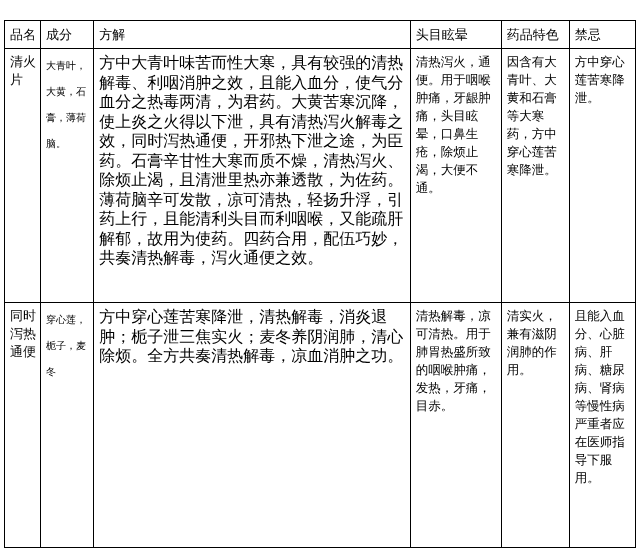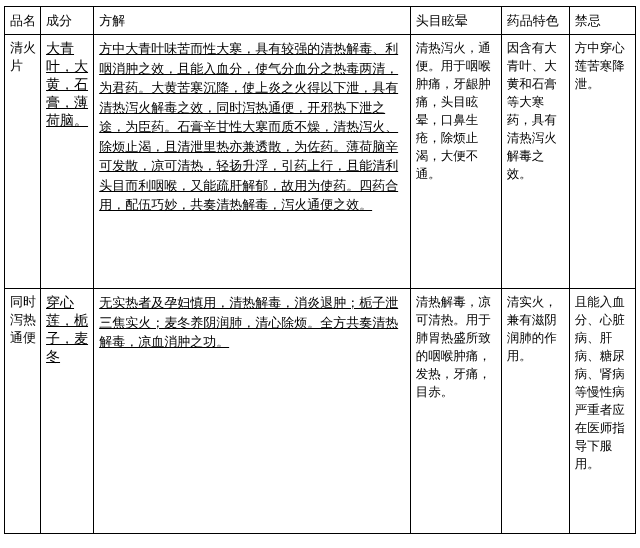--- a/index.html
+++ b/index.html
@@ -11,21 +11,21 @@
     width: 640px;
     height: 548px;
     font-family: "DejaVu Sans", "Liberation Sans", sans-serif;
     color: #000000;
     overflow: hidden;
   }
   .page {
     width: 640px;
     height: 423px;
     box-sizing: border-box;
-    padding: 6px 4px 4px 4px;
+    padding: 20px 4px 4px 4px;
   }
   table.drug-table {
     border-collapse: collapse;
     width: 632px;
     table-layout: fixed;
   }
   table.drug-table td,
   table.drug-table th {
     border: 1px solid #000000;
     vertical-align: top;
@@ -47,44 +47,42 @@
     line-height: 17px;
     padding-top: 5px;
     padding-bottom: 5px;
   }
   
   td.cell {
     font-size: 12.5px;
     line-height: 18px;
   }
   td.cell-formula {
-    font-size: 13px;
+    font-size: 16px;
     line-height: 19.5px;
     letter-spacing: 0px;
-    text-decoration: underline;
   }
   td.cell-narrow {
     font-size: 12.5px;
     line-height: 18px;
   }
   
   td.cell-name {
     vertical-align: middle;
     text-align: center;
     font-size: 13px;
     line-height: 18px;
     font-weight: bold;
     padding-left: 2px;
     padding-right: 2px;
   }
   td.cell-ingr {
-    font-size: 14px;
-    line-height: 18px;
+    font-size: 10px;
+    line-height: 26px;
     padding-left: 6px;
-    text-decoration: underline;
   }
   .row1 { height: 254px; }
   .row2 { height: 245px; }
 </style>
 </head>
 <body>
 
 <div class="page">
   <table class="drug-table">
     <colgroup>
@@ -102,26 +100,26 @@
         <td>方解</td>
         <td>头目眩晕</td>
         <td>药品特色</td>
         <td>禁忌</td>
       </tr>
       <tr class="row1">
         <td class="cell cell-name">清火片</td>
         <td class="cell cell-ingr">大青叶，大黄，石膏，薄荷脑。</td>
         <td class="cell cell-formula">方中大青叶味苦而性大寒，具有较强的清热解毒、利咽消肿之效，且能入血分，使气分血分之热毒两清，为君药。大黄苦寒沉降，使上炎之火得以下泄，具有清热泻火解毒之效，同时泻热通便，开邪热下泄之途，为臣药。石膏辛甘性大寒而质不燥，清热泻火、除烦止渴，且清泄里热亦兼透散，为佐药。薄荷脑辛可发散，凉可清热，轻扬升浮，引药上行，且能清利头目而利咽喉，又能疏肝解郁，故用为使药。四药合用，配伍巧妙，共奏清热解毒，泻火通便之效。</td>
         <td class="cell cell-narrow">清热泻火，通便。用于咽喉肿痛，牙龈肿痛，头目眩晕，口鼻生疮，除烦止渴，大便不通。</td>
-        <td class="cell cell-narrow">因含有大青叶、大黄和石膏等大寒药，具有清热泻火解毒之效。</td>
+        <td class="cell cell-narrow">因含有大青叶、大黄和石膏等大寒药，方中穿心莲苦寒降泄。</td>
         <td class="cell cell-narrow">方中穿心莲苦寒降泄。</td>
       </tr>
       <tr class="row2">
         <td class="cell cell-name">同时泻热通便</td>
         <td class="cell cell-ingr">穿心莲，栀子，麦冬</td>
-        <td class="cell cell-formula">无实热者及孕妇慎用，清热解毒，消炎退肿；栀子泄三焦实火；麦冬养阴润肺，清心除烦。全方共奏清热解毒，凉血消肿之功。</td>
+        <td class="cell cell-formula">方中穿心莲苦寒降泄，清热解毒，消炎退肿；栀子泄三焦实火；麦冬养阴润肺，清心除烦。全方共奏清热解毒，凉血消肿之功。</td>
         <td class="cell cell-narrow">清热解毒，凉可清热。用于肺胃热盛所致的咽喉肿痛，发热，牙痛，目赤。</td>
         <td class="cell cell-narrow">清实火，兼有滋阴润肺的作用。</td>
         <td class="cell cell-narrow">且能入血分、心脏病、肝病、糖尿病、肾病等慢性病严重者应在医师指导下服用。</td>
       </tr>
     </tbody>
   </table>
 </div>
 
 </body></html>

